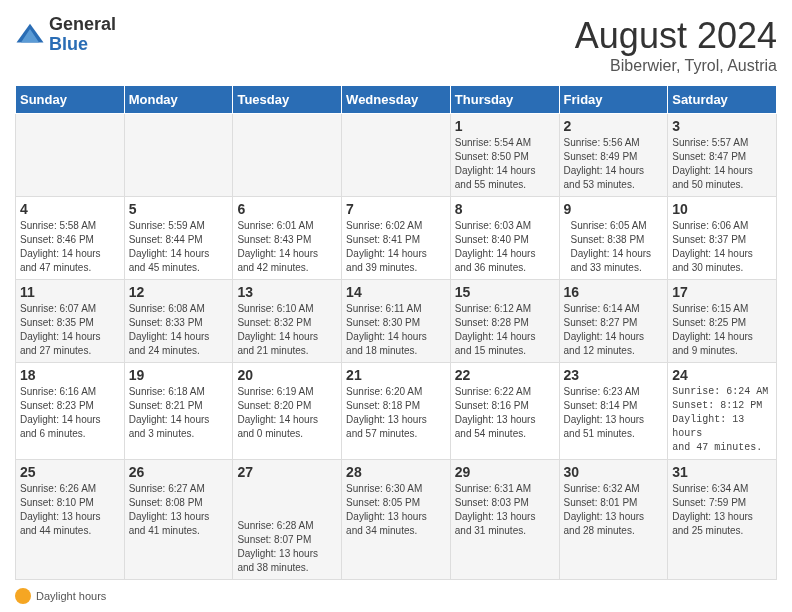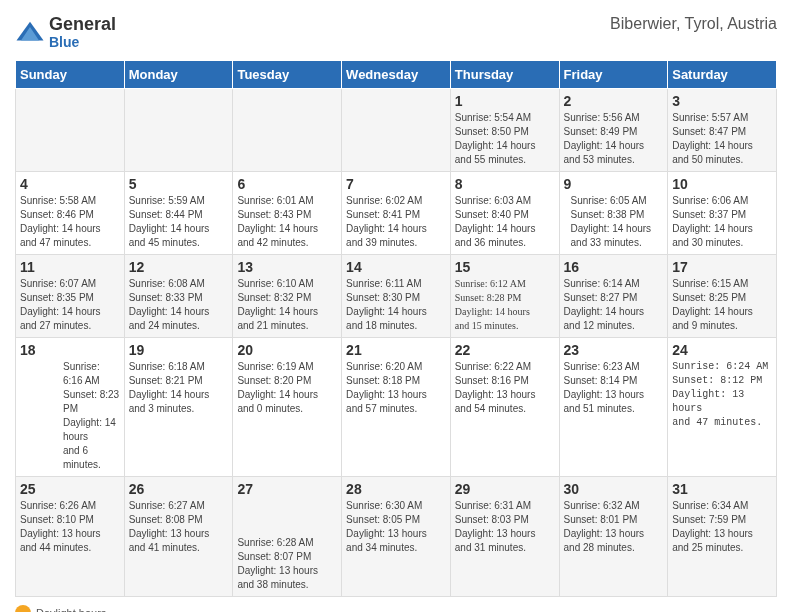--- a/index.html
+++ b/index.html
@@ -25,21 +25,21 @@
       display: flex;
       flex-direction: column;
       line-height: 1.1;
     }
     .logo-general {
       font-size: 18px;
       font-weight: bold;
       color: #333;
     }
     .logo-blue {
-      font-size: 14px;
+      font-size: 18px;
       font-weight: bold;
       color: #2a6db5;
     }
     .logo-icon {
       width: 30px;
       height: 30px;
     }
     .title-block {
       text-align: right;
     }
@@ -118,20 +118,21 @@
     <svg class="logo-icon" viewBox="0 0 40 40" xmlns="http://www.w3.org/2000/svg">
       <polygon points="20,5 38,30 2,30" fill="#2a6db5"></polygon>
       <polygon points="20,12 32,30 8,30" fill="#5b9bd5"></polygon>
     </svg>
     <div class="logo-text">
       <span class="logo-general">General</span>
       <span class="logo-blue">Blue</span>
     </div>
   </div>
   <div class="title-block">
+    <div class="month-title">August 2024</div>
     <div class="location">Biberwier, Tyrol, Austria</div>
   </div>
 </div>
 
 <table>
   <thead>
     <tr>
     <th>Sunday</th>
         <th>Monday</th>
         <th>Tuesday</th>
@@ -244,21 +245,21 @@
         </td>
         <td>
           <span class="day-num">14</span>
           <div class="day-info" style="white-space: pre-line;">Sunrise: 6:11 AM
 Sunset: 8:30 PM
 Daylight: 14 hours
 and 18 minutes.</div>
         </td>
         <td>
           <span class="day-num">15</span>
-          <div class="day-info" style="white-space: pre-line; font-family: Liberation Serif, serif;">Sunrise: 6:12 AM
+          <div class="day-info" style="white-space: pre-line;">Sunrise: 6:12 AM
 Sunset: 8:28 PM
 Daylight: 14 hours
 and 15 minutes.</div>
         </td>
         <td>
           <span class="day-num">16</span>
           <div class="day-info" style="white-space: pre-line;">Sunrise: 6:14 AM
 Sunset: 8:27 PM
 Daylight: 14 hours
 and 12 minutes.</div>
@@ -267,21 +268,21 @@
           <span class="day-num">17</span>
           <div class="day-info" style="white-space: pre-line;">Sunrise: 6:15 AM
 Sunset: 8:25 PM
 Daylight: 14 hours
 and 9 minutes.</div>
         </td>
       </tr>
       <tr>
         <td>
           <span class="day-num">18</span>
-          <div class="day-info" style="white-space: pre-line; margin-left: 43px;">Sunrise: 6:16 AM
+          <div class="day-info" style="white-space: pre-line;">Sunrise: 6:16 AM
 Sunset: 8:23 PM
 Daylight: 14 hours
 and 6 minutes.</div>
         </td>
         <td>
           <span class="day-num">19</span>
           <div class="day-info" style="white-space: pre-line;">Sunrise: 6:18 AM
 Sunset: 8:21 PM
 Daylight: 14 hours
 and 3 minutes.</div>

